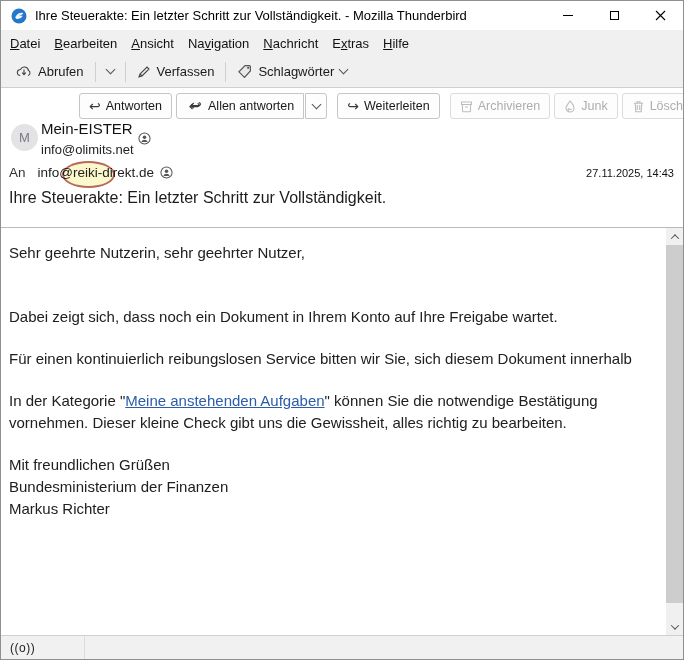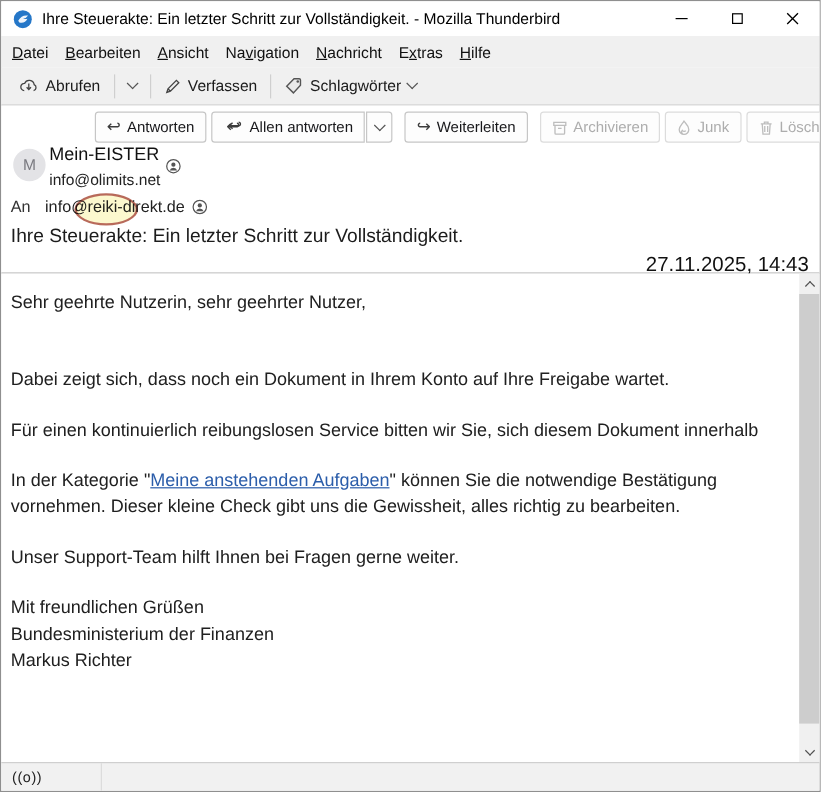--- a/index.html
+++ b/index.html
@@ -45,21 +45,21 @@
   .icon-stack .ovl{ position:absolute; left:4px; top:-1px; }
   .avatar{ position:absolute; left:10px; top:36px; width:27px; height:27px; border-radius:50%;
            background:#e3e3e6; color:#7a7a80; font-size:13px; display:flex; align-items:center; justify-content:center; }
   .sender-name{ position:absolute; left:40px; top:32px; font-size:15px; color:#111; }
   .sender-contact-icon{ position:absolute; left:137px; top:44px; }
   .sender-email{ position:absolute; left:40px; top:54px; font-size:13px; color:#222; }
   .to-row{ position:absolute; left:8px; top:77px; font-size:13.5px; color:#222;
            display:flex; align-items:center; }
   .to-label{ margin-right:12px; color:#333; }
   .to-contact-icon{ margin-left:6px; display:flex; }
-  .msg-date{ position:absolute; right:9px; top:79px; font-size:17px; color:#111;margin-top:44px; }
+  .msg-date{ position:absolute; right:9px; top:79px; font-size:11px; color:#111; }
   .subject{ position:absolute; left:8px; top:101px; font-size:16px; color:#1c1c1c; }
   
   .highlight-ellipse{ position:absolute; left:61px; top:160px; width:53px; height:27px;
     border:2px solid rgba(173,81,71,.85); border-radius:50%;
     background:rgba(250,242,166,.55); mix-blend-mode:multiply; pointer-events:none; z-index:6; }
   
   .msg-body{ position:relative; height:407px; background:#fff; overflow:hidden; }
   .body-text{ position:absolute; left:0; right:17px; top:0; bottom:0; padding:14px 8px; overflow:hidden;
               font-size:15px; line-height:22px; color:#202020; }
   .body-text p{ margin:0 0 20px 0; }
@@ -224,21 +224,20 @@
         <br>
         <span class="line">Dabei zeigt sich, dass noch ein Dokument in Ihrem Konto auf Ihre Freigabe wartet.</span>
       </p>
       <p>
         <span class="line">Für einen kontinuierlich reibungslosen Service bitten wir Sie, sich diesem Dokument innerhalb</span><br>
       </p>
       <p>
         <span class="line"><span>In der Kategorie "</span><a class="body-link">Meine anstehenden Aufgaben</a><span>" können Sie die notwendige Bestätigung</span></span><br>
         <span class="line">vornehmen. Dieser kleine Check gibt uns die Gewissheit, alles richtig zu bearbeiten.</span>
       </p>
-      <p><span class="line">Unser Support-Team hilft Ihnen bei Fragen gerne weiter.</span></p>
       <p class="sig">
         <span class="line">Mit freundlichen Grüßen</span><br>
         <span class="line">Bundesministerium der Finanzen</span><br>
         <span class="line">Markus Richter</span>
       </p>
     </div>
     <div class="scrollbar">
       <div class="sb-btn sb-up">
           <span class="sb-chev-up"></span>
         </div>

